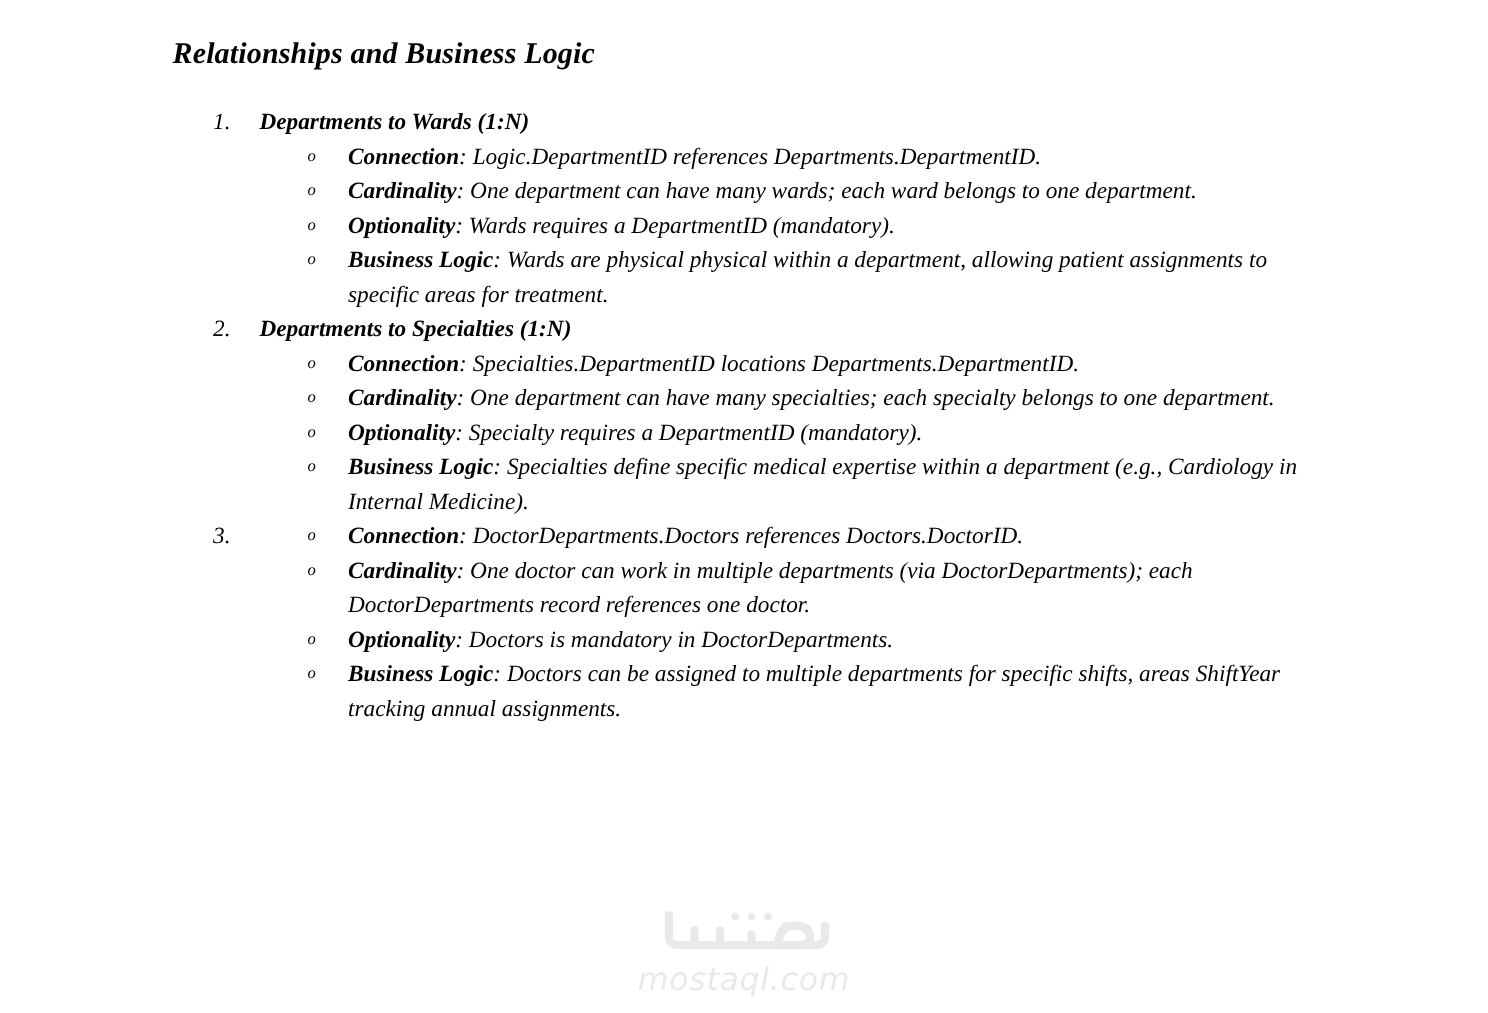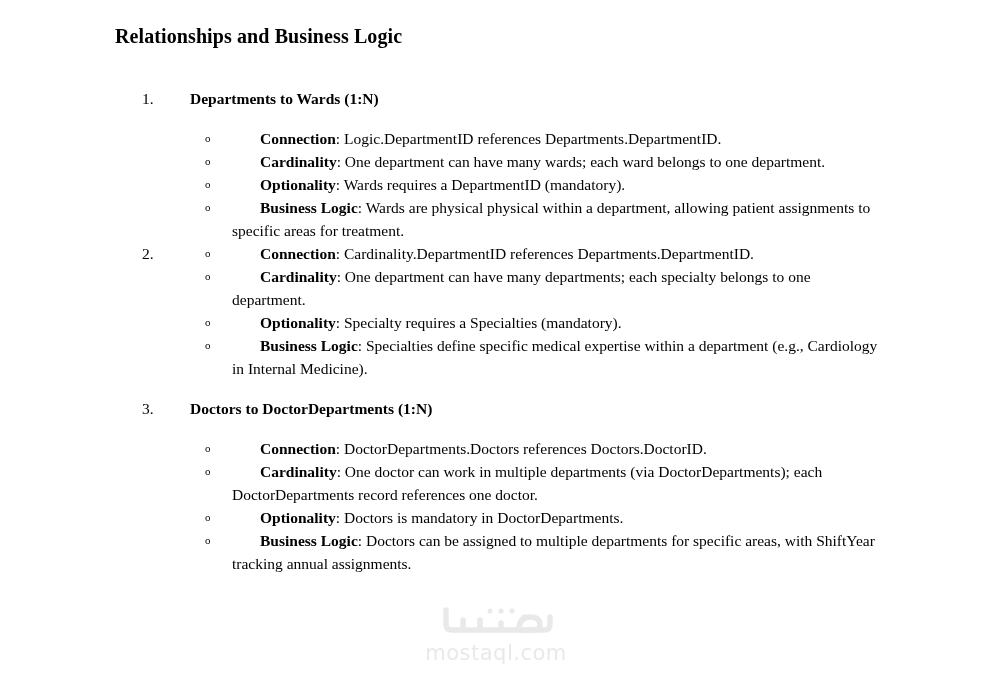--- a/index.html
+++ b/index.html
@@ -14,20 +14,21 @@
     color: #000000;
     overflow: hidden;
     position: relative;
   }
 
   .page {
     position: relative;
     width: 992px;
     height: 675px;
     box-sizing: border-box;
+    font-style: italic;
   }
 
   .doc-title {
     position: absolute;
     left: 115px;
     top: 24px;
     font-size: 20px;
     font-weight: bold;
     line-height: 24px;
     letter-spacing: 0.1px;
@@ -57,21 +58,21 @@
     position: absolute;
     left: 142px;
     top: 0;
     width: 26px;
     font-size: 15.5px;
     line-height: 23px;
     text-align: left;
   }
 
   .outer-heading {
-    margin: 17px;
+    margin: 0;
     padding: 0 16px 0 173px;
     font-size: 15.5px;
     font-weight: bold;
     line-height: 23px;
   }
 
   ul.inner-list {
     margin: 0;
     padding: 0;
     list-style: none;
@@ -91,21 +92,20 @@
     left: 205px;
     top: 0;
     width: 16px;
     font-size: 11px;
     line-height: 23px;
     font-family: "Liberation Serif", "DejaVu Serif", serif;
   }
 
   .term {
     font-weight: bold;
-    margin-left: 28px;
   }
 
   .watermark {
     position: absolute;
     left: 0;
     top: 600px;
     width: 992px;
     text-align: center;
     user-select: none;
     pointer-events: none;
@@ -142,35 +142,35 @@
           <div class="outer-heading">Departments to Wards (1:N)</div>
           <ul class="inner-list">
             <li class="inner-item"><span class="inner-marker">o</span><span class="term">Connection</span><span>: </span><span>Logic.DepartmentID references Departments.DepartmentID.</span></li>
             <li class="inner-item"><span class="inner-marker">o</span><span class="term">Cardinality</span><span>: </span><span>One department can have many wards; each ward belongs to one department.</span></li>
             <li class="inner-item"><span class="inner-marker">o</span><span class="term">Optionality</span><span>: </span><span>Wards requires a DepartmentID (mandatory).</span></li>
             <li class="inner-item"><span class="inner-marker">o</span><span class="term">Business Logic</span><span>: </span><span>Wards are physical physical within a department, allowing patient assignments to specific areas for treatment.</span></li>
           </ul>
         </li>
         <li class="outer-item">
           <span class="outer-marker">2.</span>
+          <div class="outer-heading">Departments to Specialties (1:N)</div>
           <ul class="inner-list">
-            <li class="inner-item"><span class="inner-marker">o</span><span class="term">Connection</span><span>: </span><span>Cardinality.DepartmentID references Departments.DepartmentID.</span></li>
-            <li class="inner-item"><span class="inner-marker">o</span><span class="term">Cardinality</span><span>: </span><span>One department can have many departments; each specialty belongs to one department.</span></li>
-            <li class="inner-item"><span class="inner-marker">o</span><span class="term">Optionality</span><span>: </span><span>Specialty requires a Specialties (mandatory).</span></li>
+            <li class="inner-item"><span class="inner-marker">o</span><span class="term">Connection</span><span>: </span><span>Specialties.DepartmentID locations Departments.DepartmentID.</span></li>
+            <li class="inner-item"><span class="inner-marker">o</span><span class="term">Cardinality</span><span>: </span><span>One department can have many specialties; each specialty belongs to one department.</span></li>
+            <li class="inner-item"><span class="inner-marker">o</span><span class="term">Optionality</span><span>: </span><span>Specialty requires a DepartmentID (mandatory).</span></li>
             <li class="inner-item"><span class="inner-marker">o</span><span class="term">Business Logic</span><span>: </span><span>Specialties define specific medical expertise within a department (e.g., Cardiology in Internal Medicine).</span></li>
           </ul>
         </li>
         <li class="outer-item">
           <span class="outer-marker">3.</span>
-          <div class="outer-heading">Doctors to DoctorDepartments (1:N)</div>
           <ul class="inner-list">
             <li class="inner-item"><span class="inner-marker">o</span><span class="term">Connection</span><span>: </span><span>DoctorDepartments.Doctors references Doctors.DoctorID.</span></li>
             <li class="inner-item"><span class="inner-marker">o</span><span class="term">Cardinality</span><span>: </span><span>One doctor can work in multiple departments (via DoctorDepartments); each DoctorDepartments record references one doctor.</span></li>
             <li class="inner-item"><span class="inner-marker">o</span><span class="term">Optionality</span><span>: </span><span>Doctors is mandatory in DoctorDepartments.</span></li>
-            <li class="inner-item"><span class="inner-marker">o</span><span class="term">Business Logic</span><span>: </span><span>Doctors can be assigned to multiple departments for specific areas, with ShiftYear tracking annual assignments.</span></li>
+            <li class="inner-item"><span class="inner-marker">o</span><span class="term">Business Logic</span><span>: </span><span>Doctors can be assigned to multiple departments for specific shifts, areas ShiftYear tracking annual assignments.</span></li>
           </ul>
         </li>
       </ol>
   </div>
 
   <div class="watermark">
     <svg class="watermark-mark" viewBox="0 0 280 80">
       <g fill="none" stroke="#e9e9e9" stroke-width="11" stroke-linecap="round" stroke-linejoin="round">
         <path d="M40 20 L40 48 Q40 60 52 60 L236 60 Q248 60 248 48 L248 34"></path>
         <path d="M74 60 L74 40"></path>

